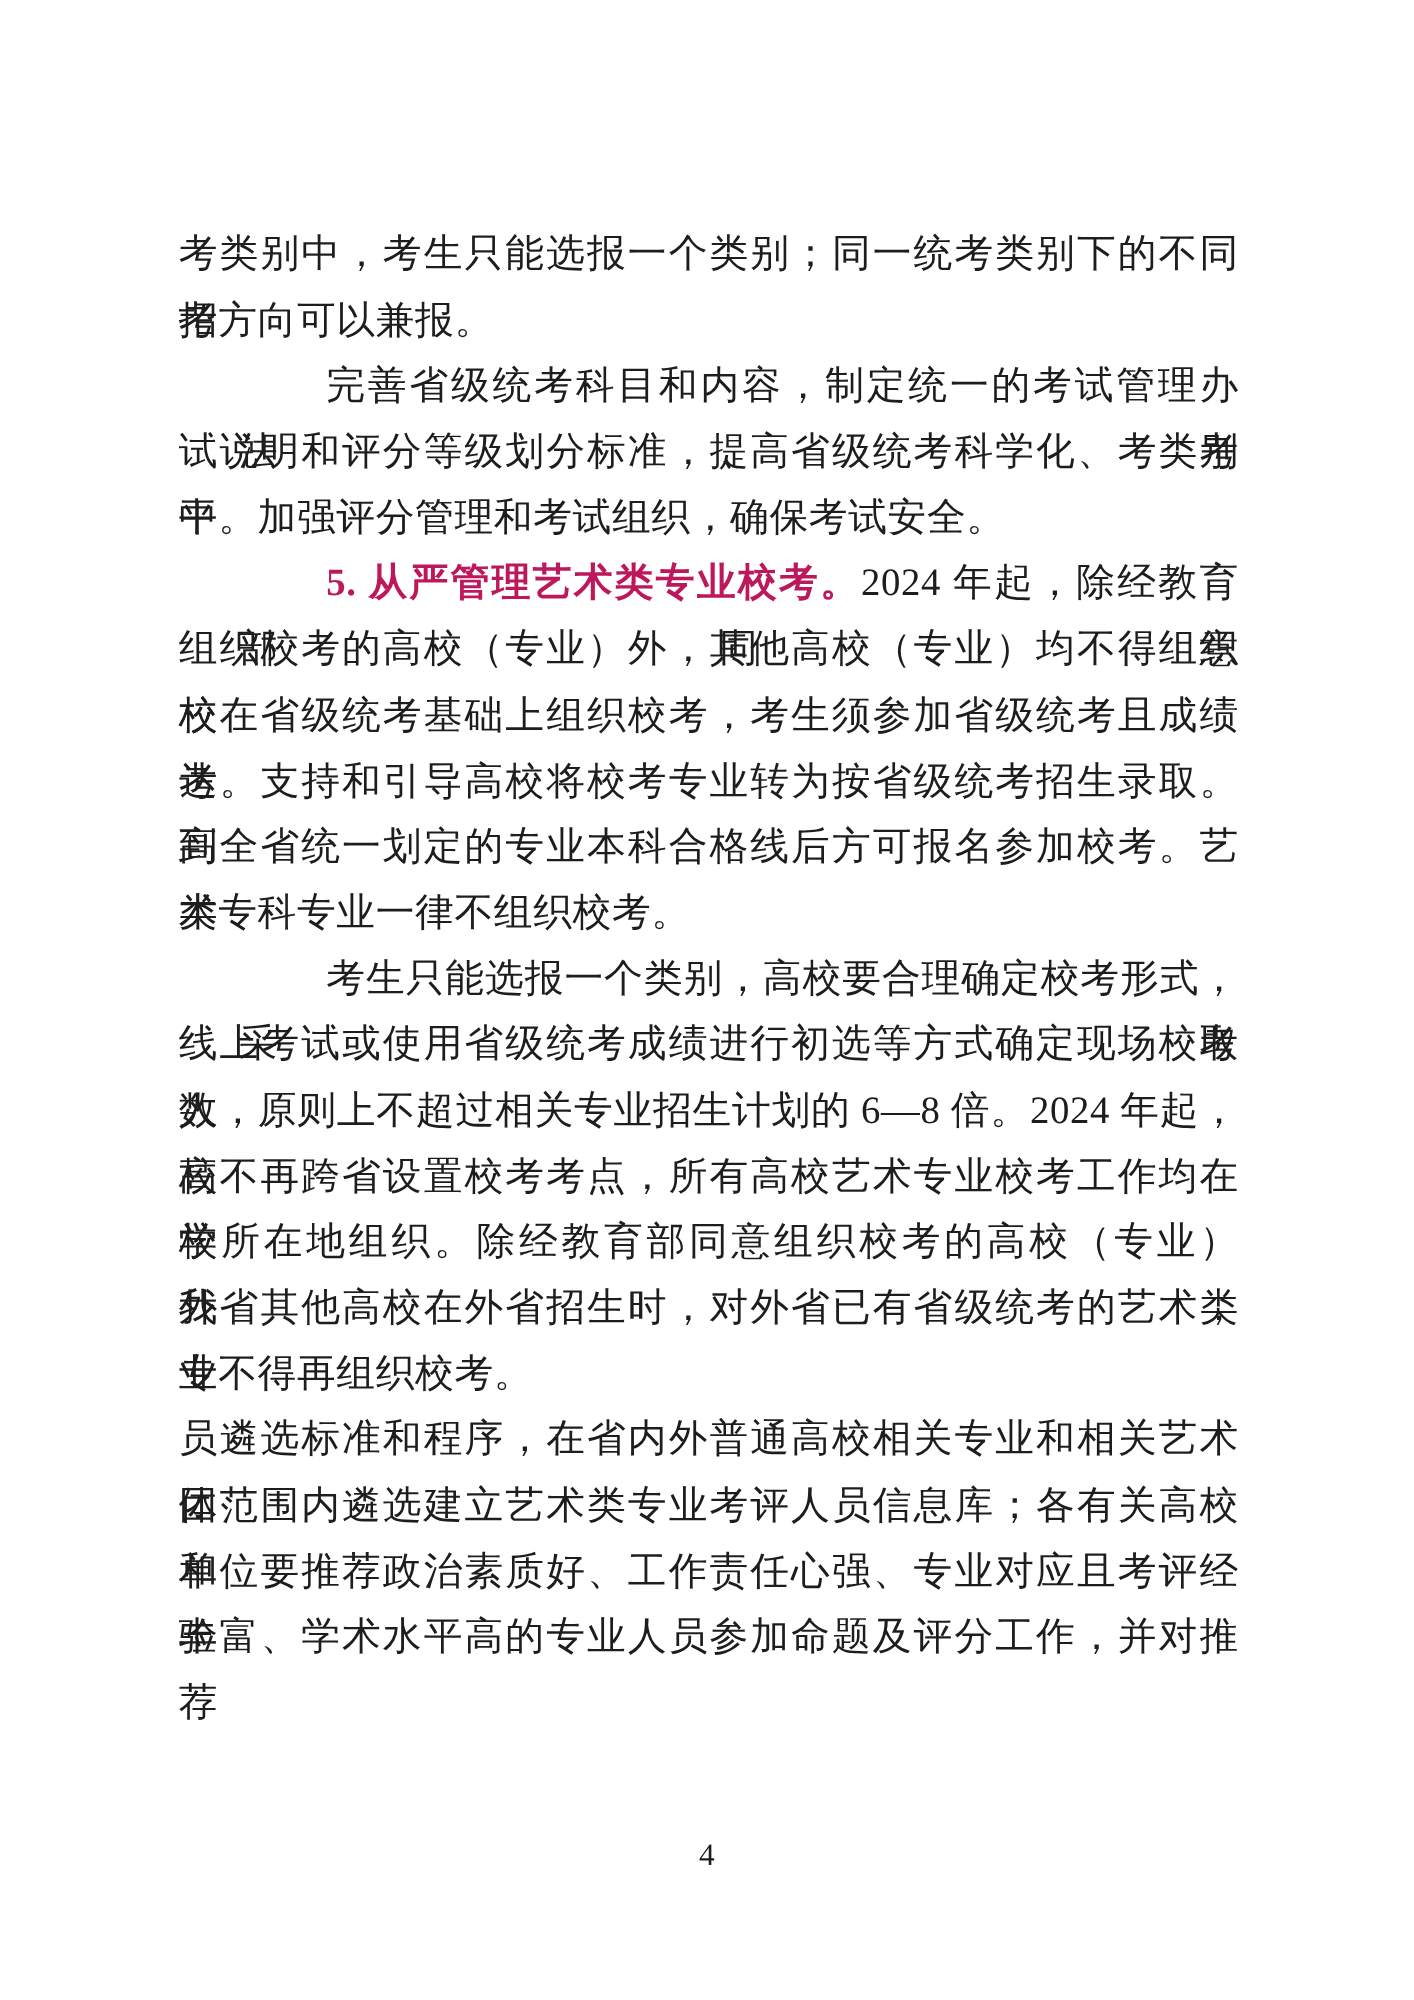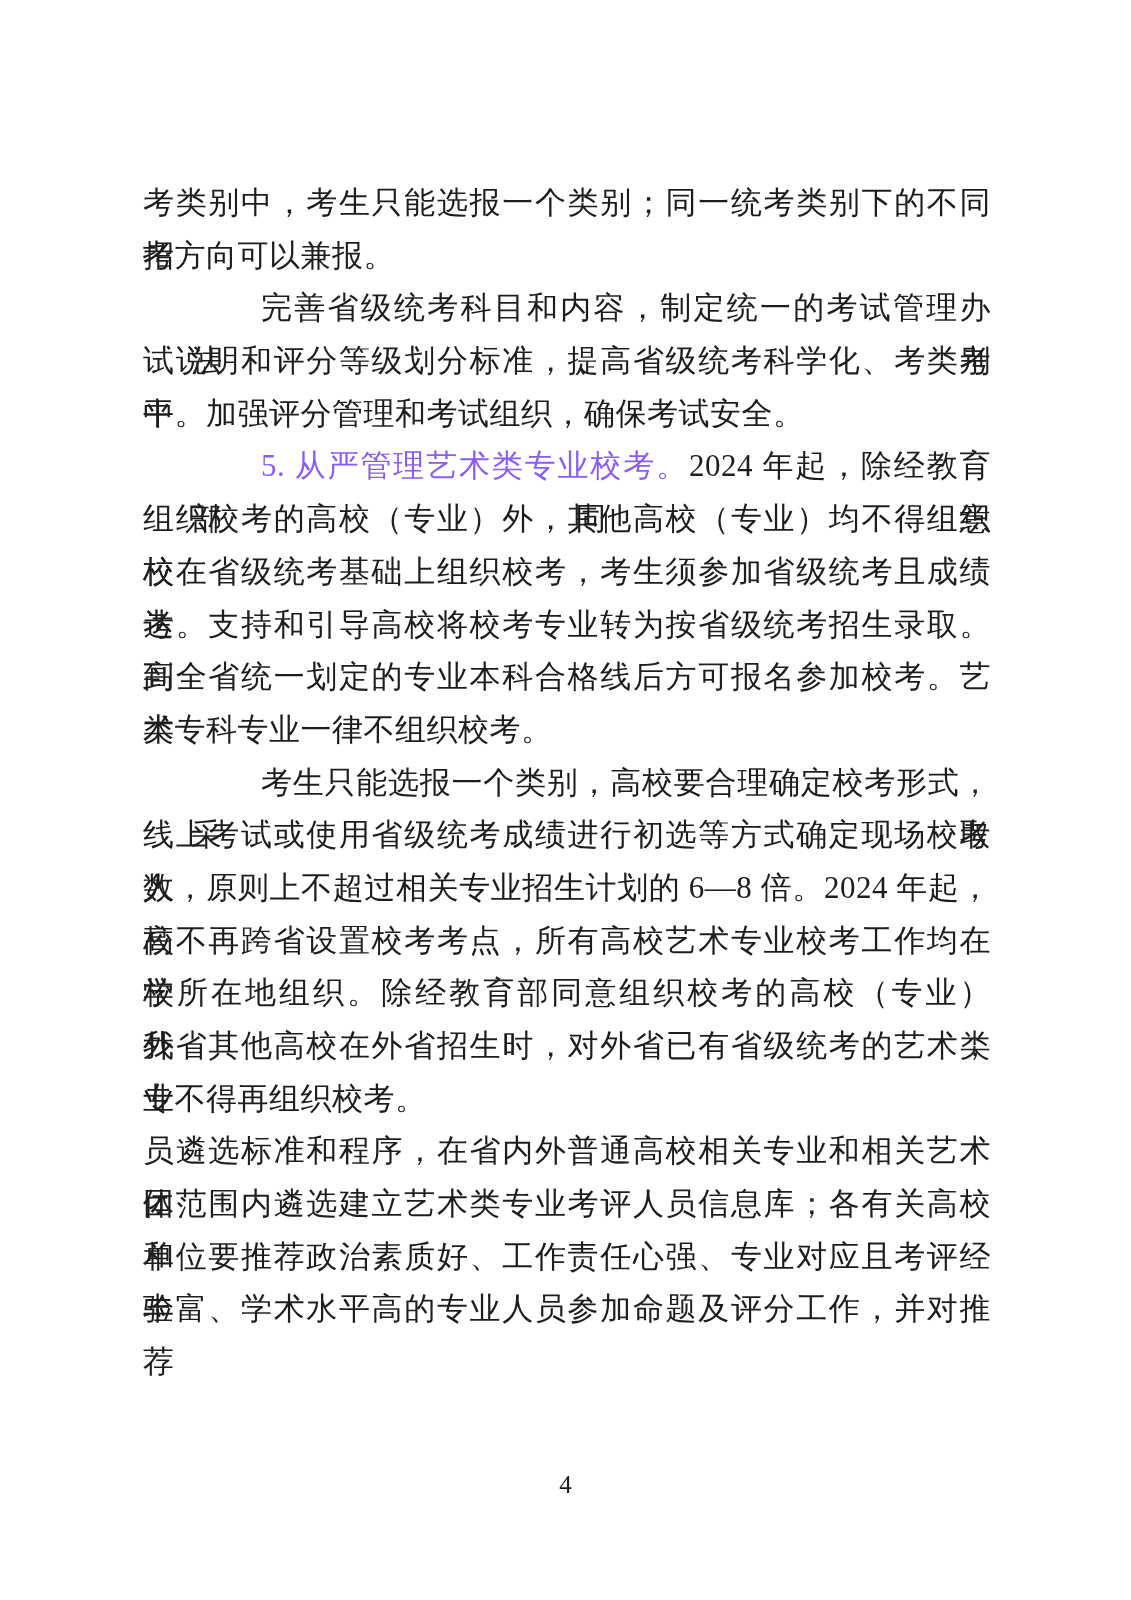--- a/index.html
+++ b/index.html
@@ -36,22 +36,22 @@
     white-space: normal;
   }
   .line--end {
     text-align-last: left;
   }
   .line--indent {
     text-indent: 70px;
     margin-left: 48px;
   }
   .heading-bold {
-    font-weight: 400;
-    color: #8b5cf6;
+    font-weight: 700;
+    color: #be185d;
   }
   .page-number {
     position: absolute;
     left: 0;
     top: 1468px;
     width: 100%;
     text-align: center;
     font-size: 25px;
     line-height: 34px;
     color: #1d1d1d;

